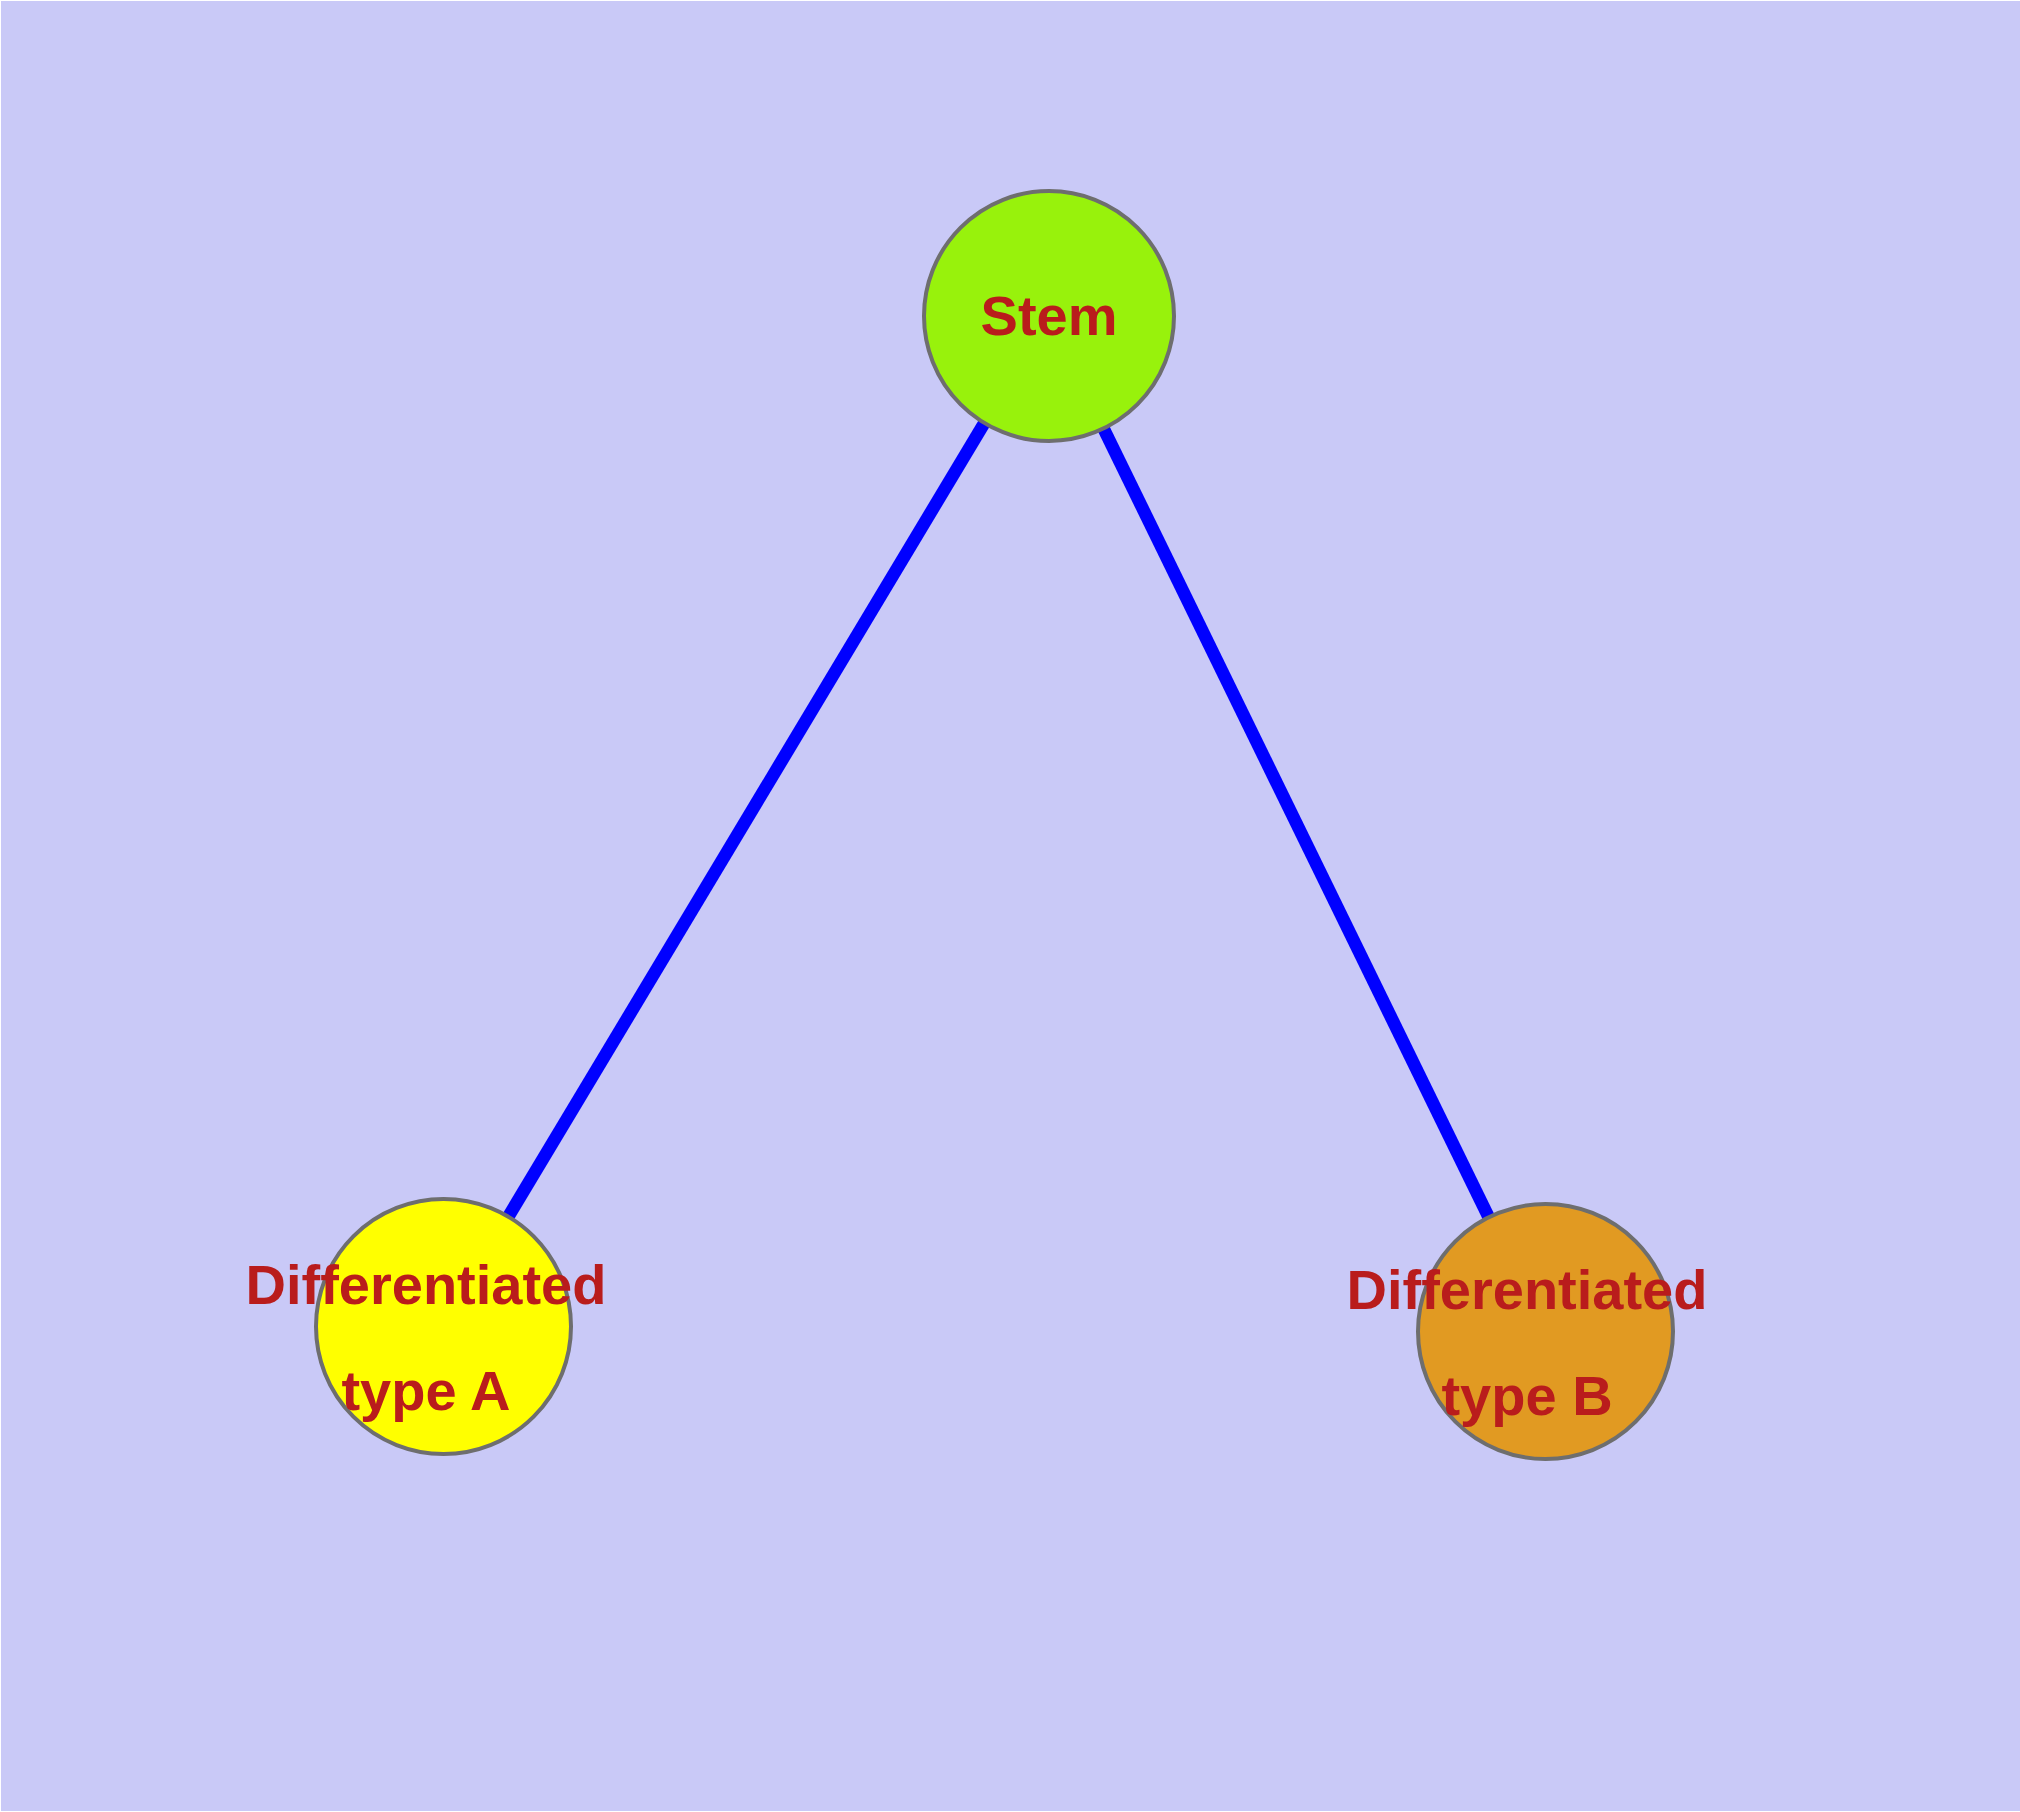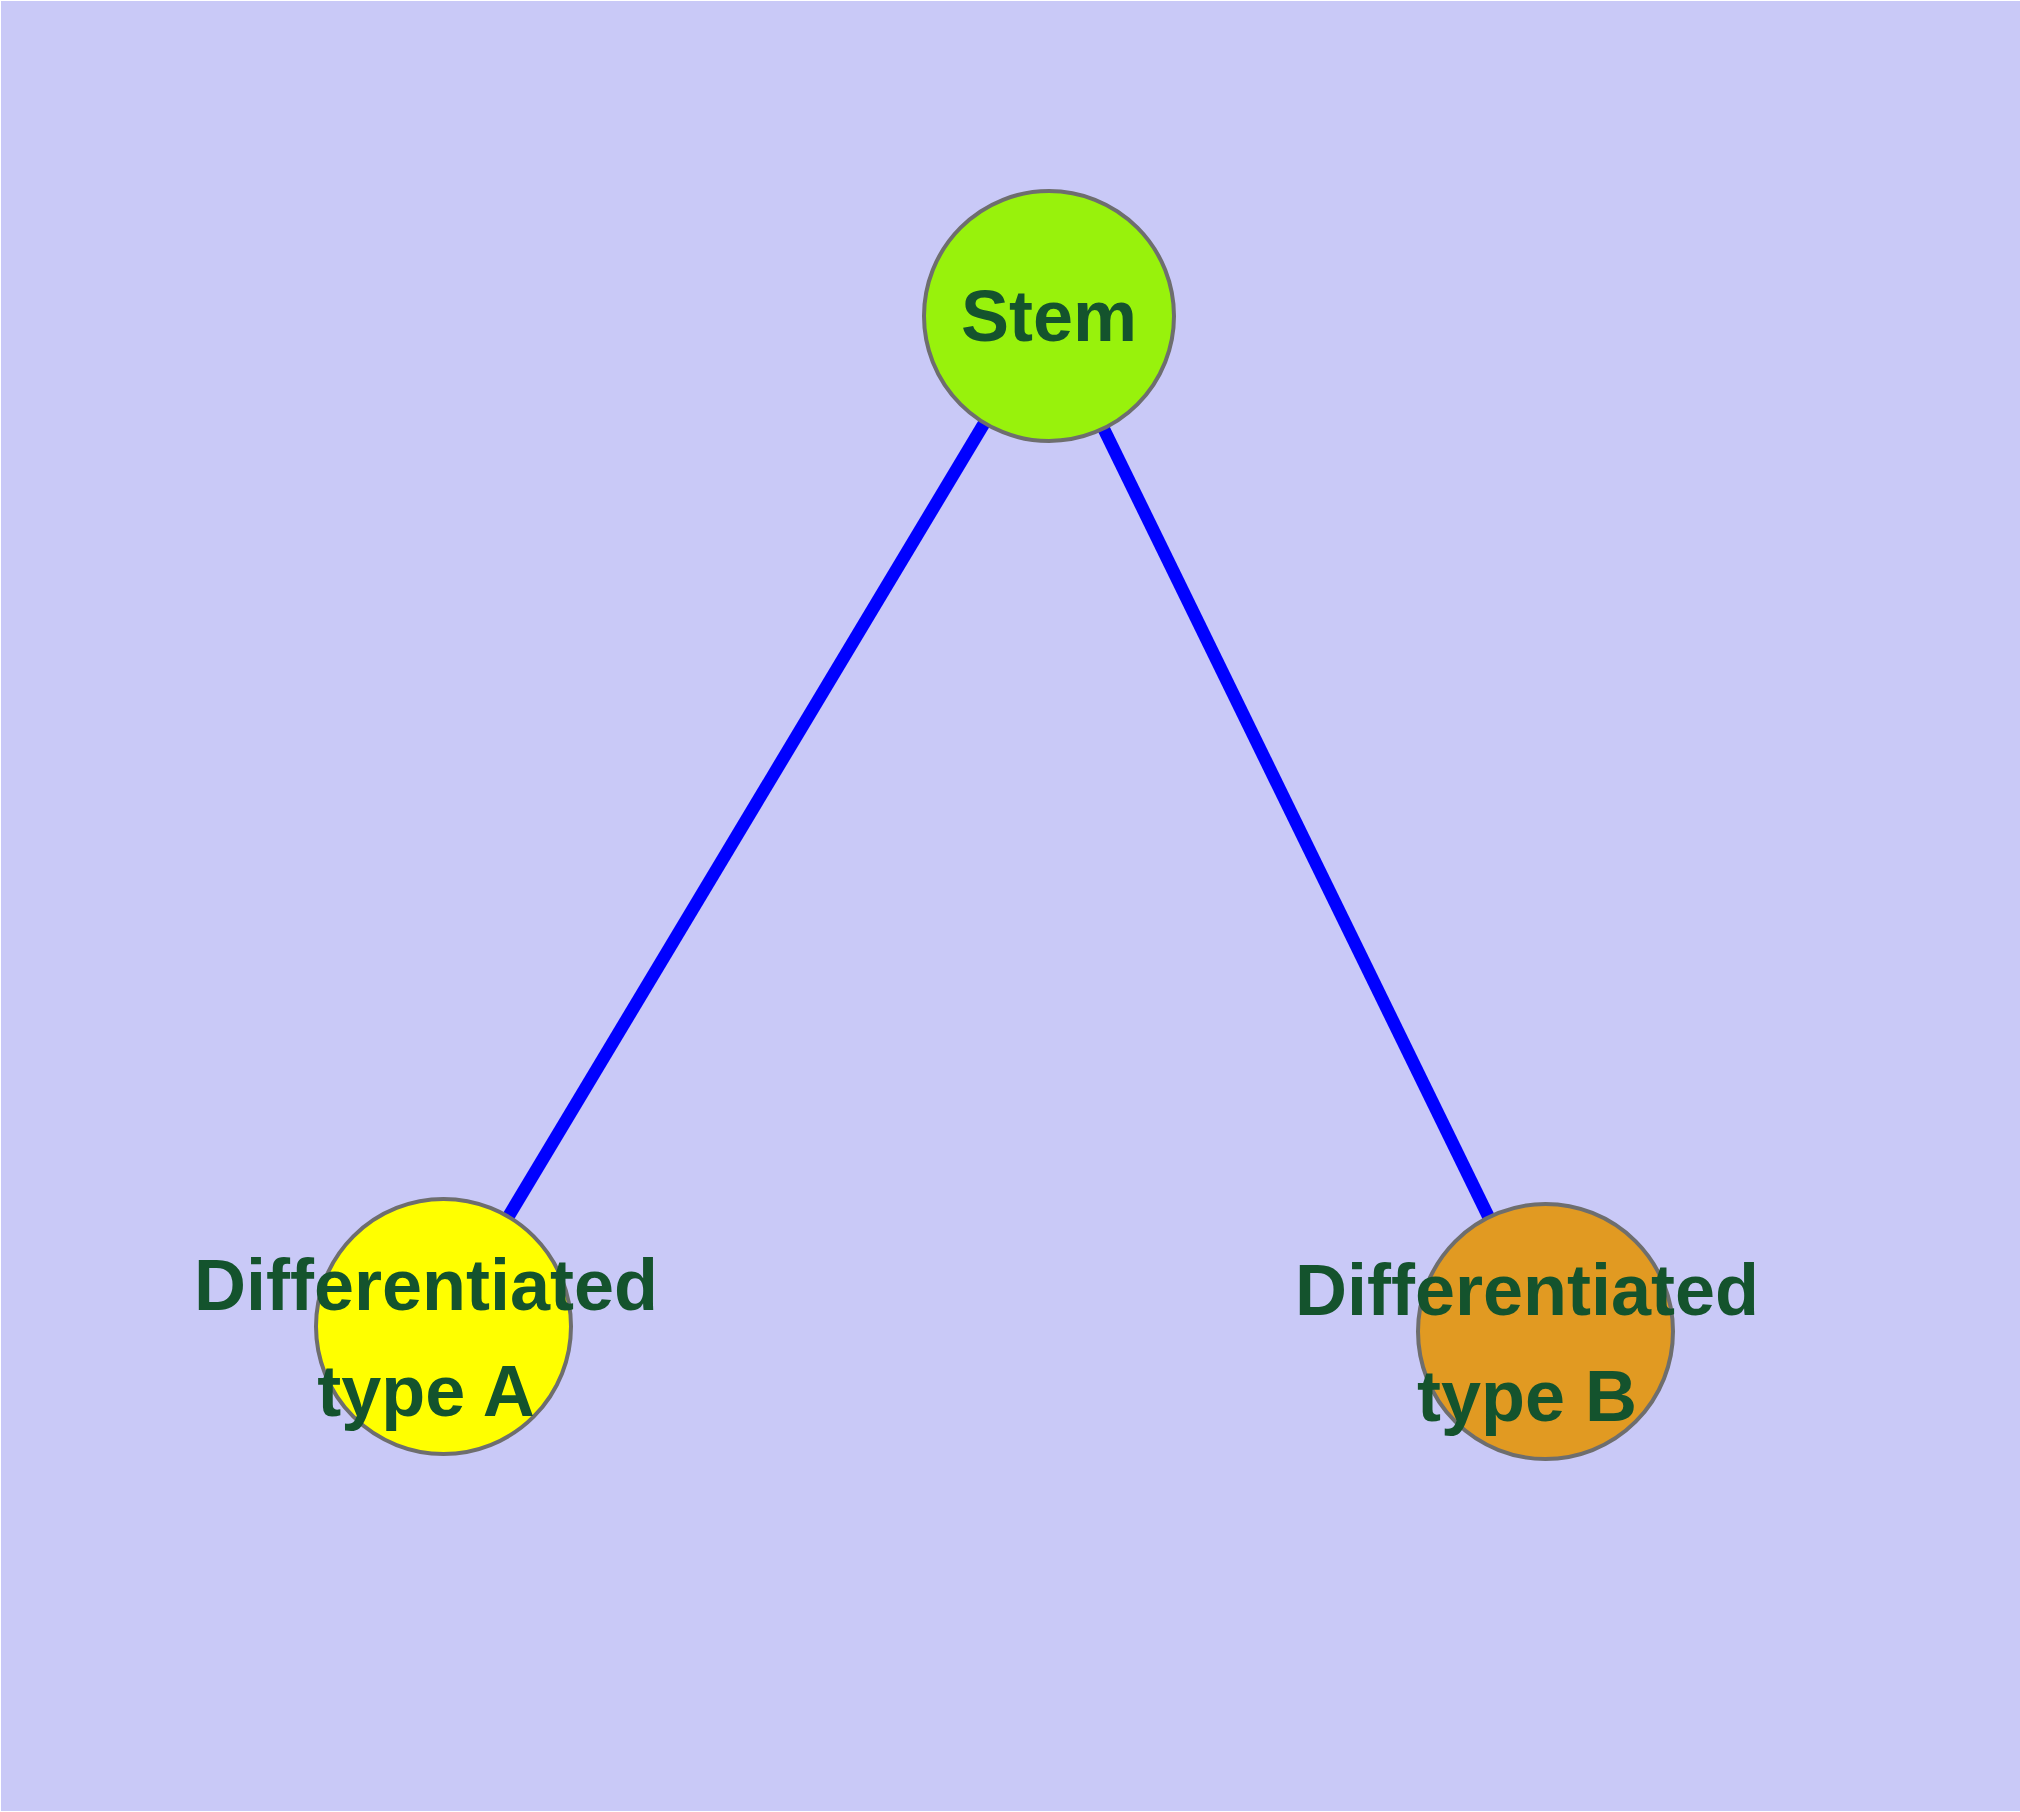--- a/index.html
+++ b/index.html
@@ -46,22 +46,22 @@
     width: 259px;
     height: 259px;
   }
   .node-type-b {
     left: 1415px;
     top: 1201px;
     width: 259px;
     height: 259px;
   }
   .node-label, .float-label {
-    color: #14532d;
-    font-size: 72px;
+    color: #b91c1c;
+    font-size: 56px;
     font-weight: bold;
     line-height: 106px;
     text-align: center;
     white-space: pre-line;
   }
   .float-label {
     position: absolute;
     z-index: 3;
     transform: translate(-50%, -50%);
   }

